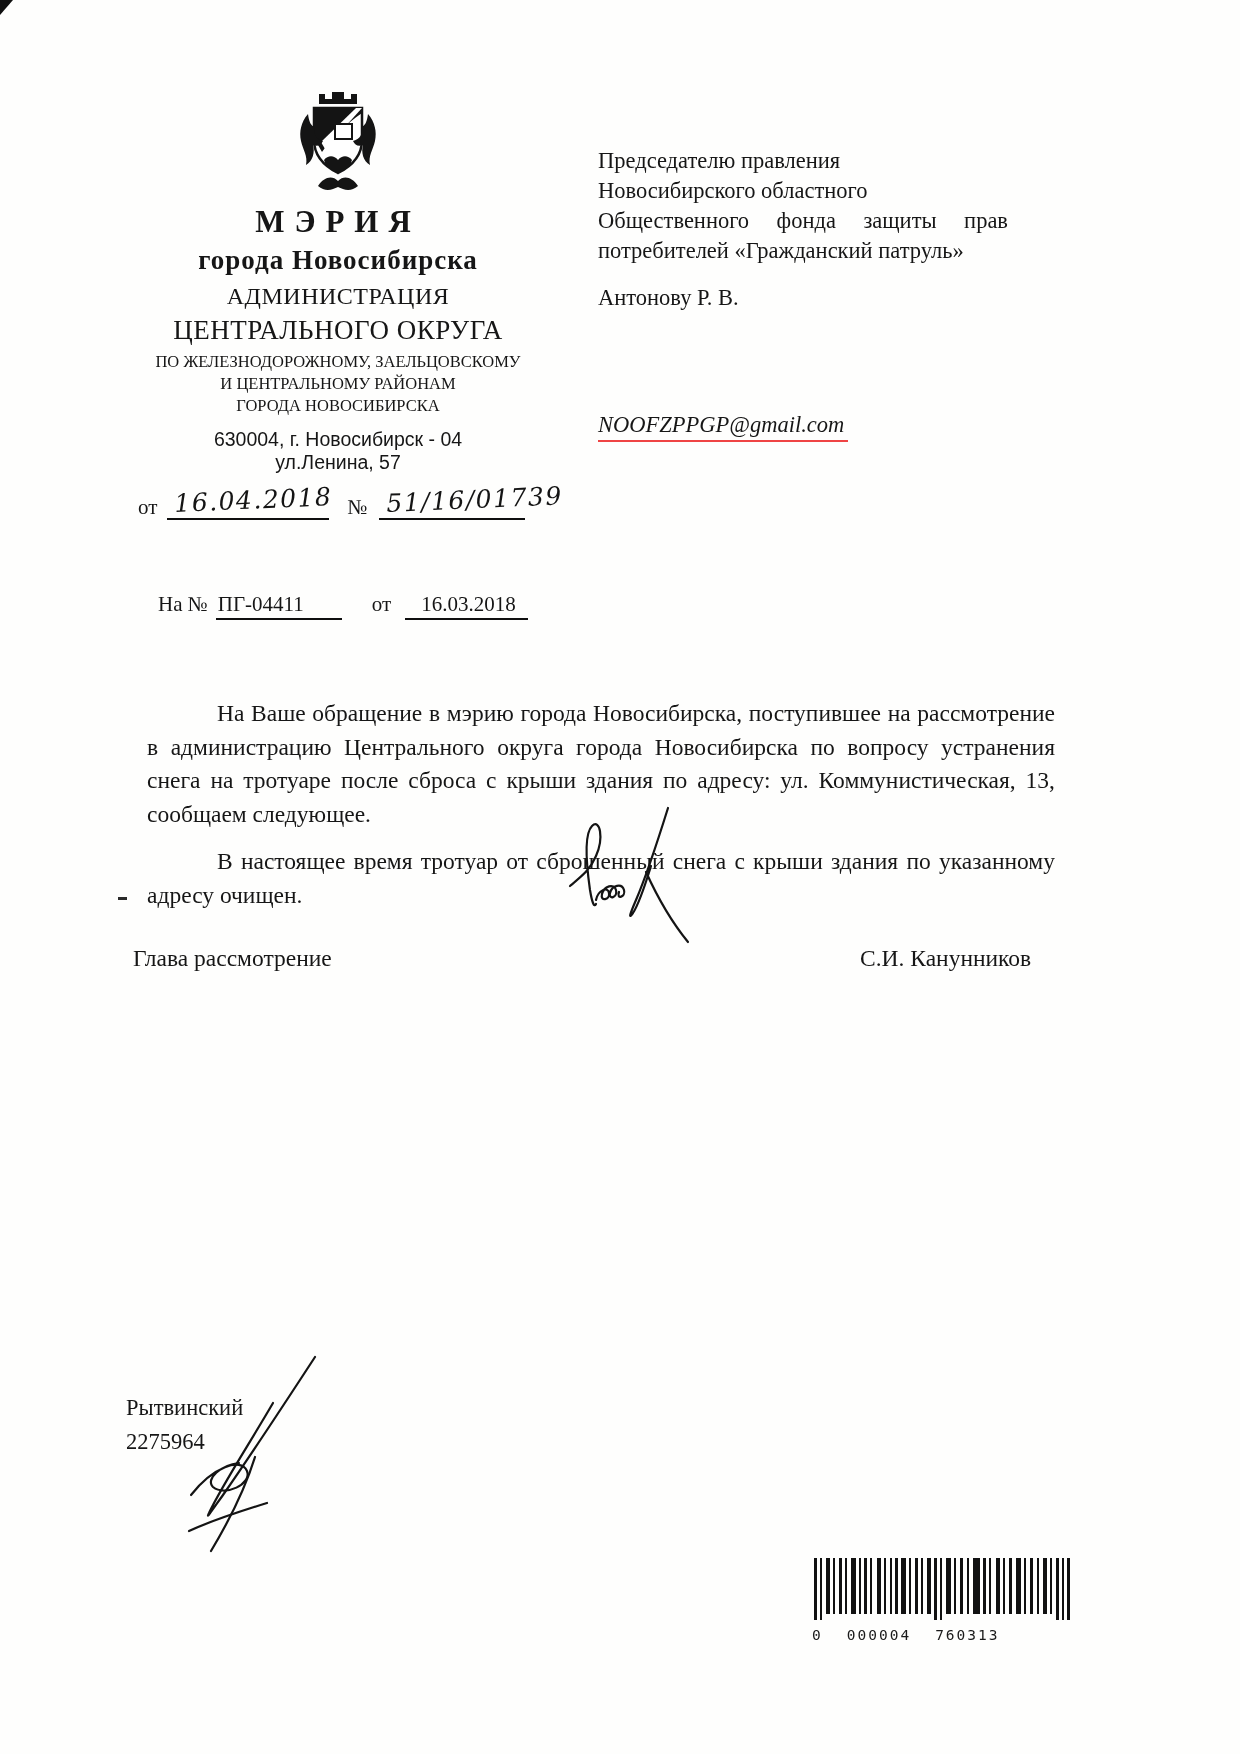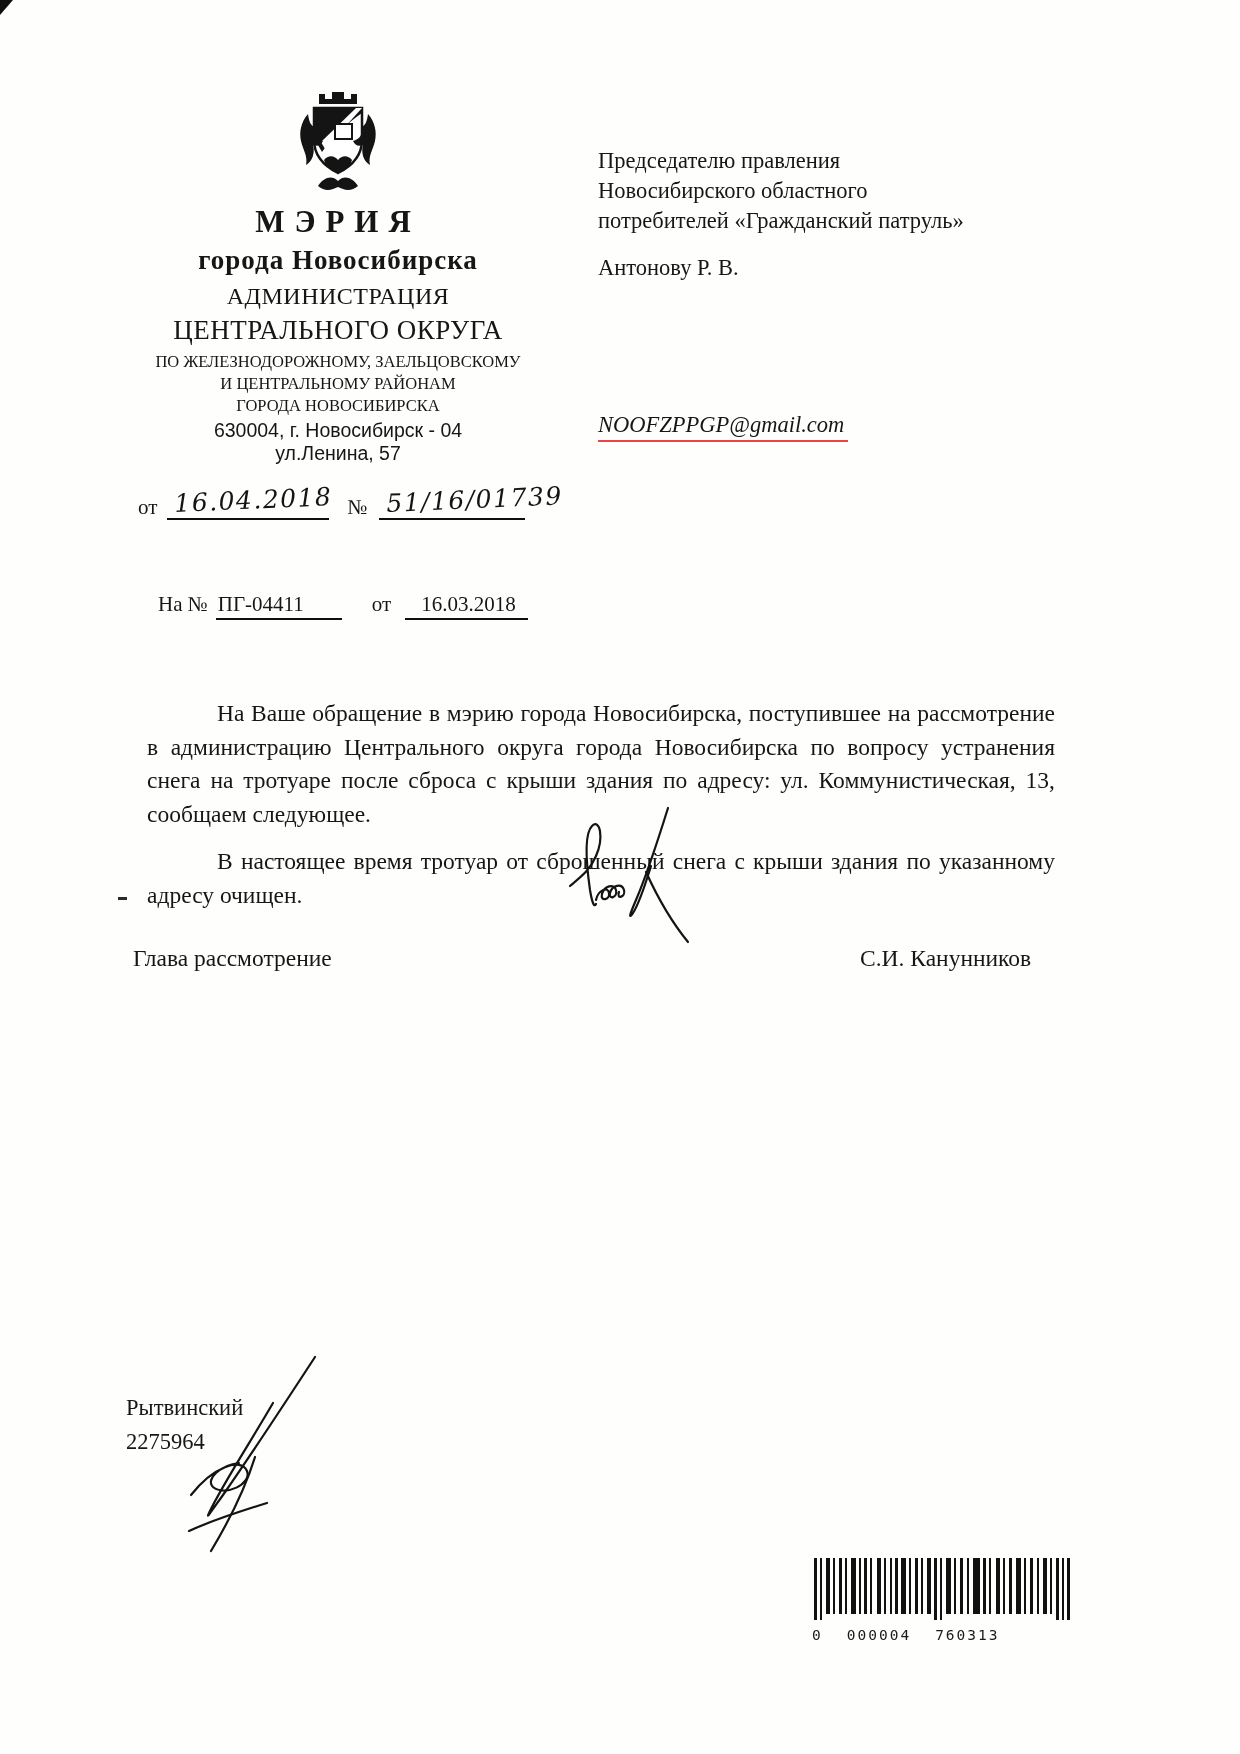--- a/index.html
+++ b/index.html
@@ -14,21 +14,21 @@
   .artifact-dash { position:absolute; left:118px; top:897px; width:9px; height:3px; background:#2a2a2a; }
   
   .sender { position:absolute; left:122px; top:88px; width:432px; text-align:center; }
   .emblem { display:block; margin:0 auto 4px auto; }
   .org1 { font-weight:bold; font-size:31px; letter-spacing:10px; }
   .org2 { font-weight:bold; font-size:27px; margin-top:5px; letter-spacing:1px; }
   .dept-main { font-size:24px; margin-top:7px; letter-spacing:0.5px; }
   .dept-main2 { font-size:27px; margin-top:5px; letter-spacing:0.5px; }
   .dept-sub { font-size:16.5px; margin-top:5px; line-height:22px; }
   .dept-sub2 { font-size:16.5px; line-height:22px; }
-  .addr { font-family:"Liberation Sans", sans-serif; font-size:19.5px; line-height:23px; margin-top:2px; }
+  .addr { font-family:"Liberation Sans", sans-serif; font-size:19.5px; line-height:23px; margin-top:11px; }
   
   .recipient-block { position:absolute; left:598px; top:146px; width:410px;
     font-size:22.5px; line-height:30px; }
   .jl { text-align:justify; text-align-last:justify; }
   .recipient-name { margin-top:17px; }
   .recipient-email { position:absolute; left:598px; top:412px; font-size:22.5px;
     border-bottom:2px solid #ef4444; padding:0 4px 2px 0;font-style:italic; }
   
   .ref-line1 { position:absolute; left:138px; top:488px; font-size:21px; white-space:nowrap; }
   .hw-slot { display:inline-block; position:relative; border-bottom:2px solid #0f0f0f;
@@ -93,20 +93,21 @@
     <div class="dept-sub">ПО ЖЕЛЕЗНОДОРОЖНОМУ, ЗАЕЛЬЦОВСКОМУ</div>
     <div class="dept-sub2">И ЦЕНТРАЛЬНОМУ РАЙОНАМ</div>
     <div class="dept-sub2">ГОРОДА НОВОСИБИРСКА</div>
     <div class="addr">630004, г. Новосибирск - 04</div>
     <div class="addr" style="margin-top:0;">ул.Ленина, 57</div>
   </div>
 
   <div class="recipient-block">
     <div>Председателю правления</div>
     <div>Новосибирского областного</div>
+    <div class="jl">Общественного фонда защиты прав</div>
     <div>потребителей «Гражданский патруль»</div>
     <div class="recipient-name">Антонову Р. В.</div>
   </div>
   <div class="recipient-email">NOOFZPPGP@gmail.com</div>
 
   <div class="ref-line1">
     <span>от</span><span class="hw-slot s1"><span class="hw">16.04.2018</span></span><span class="numero">№</span><span class="hw-slot s2"><span class="hw">51/16/01739</span></span>
   </div>
 
   <div class="ref-line2">

